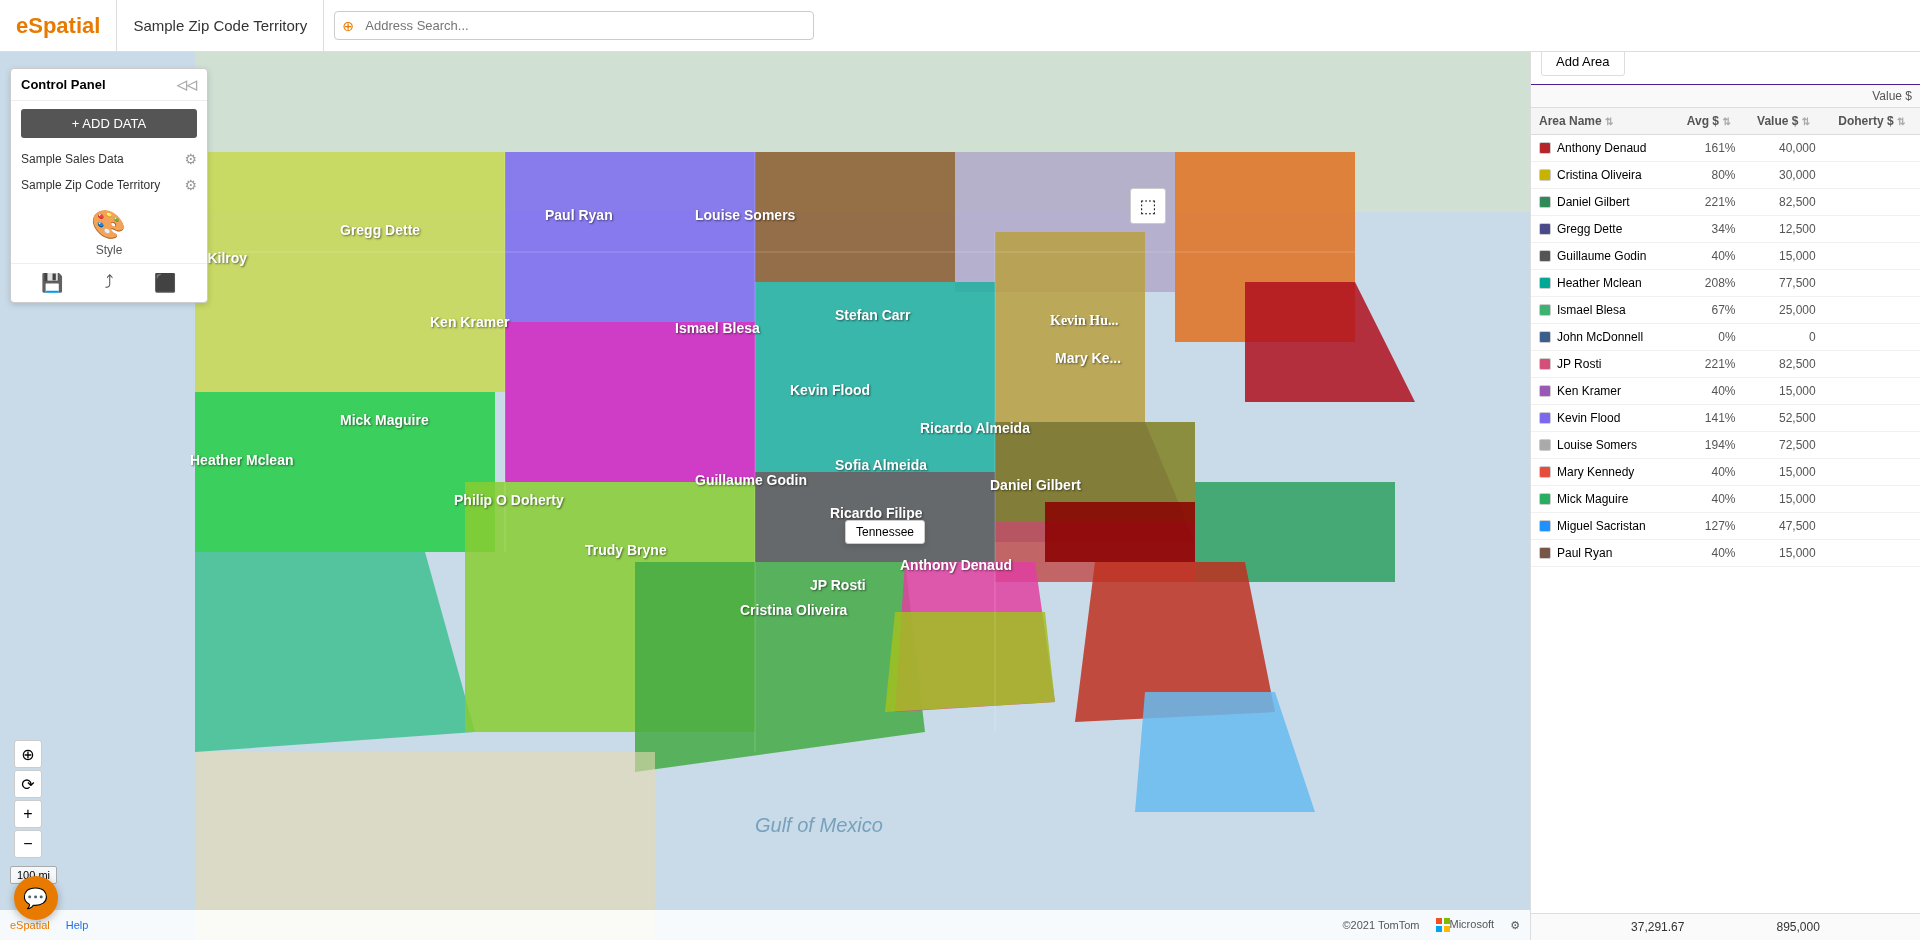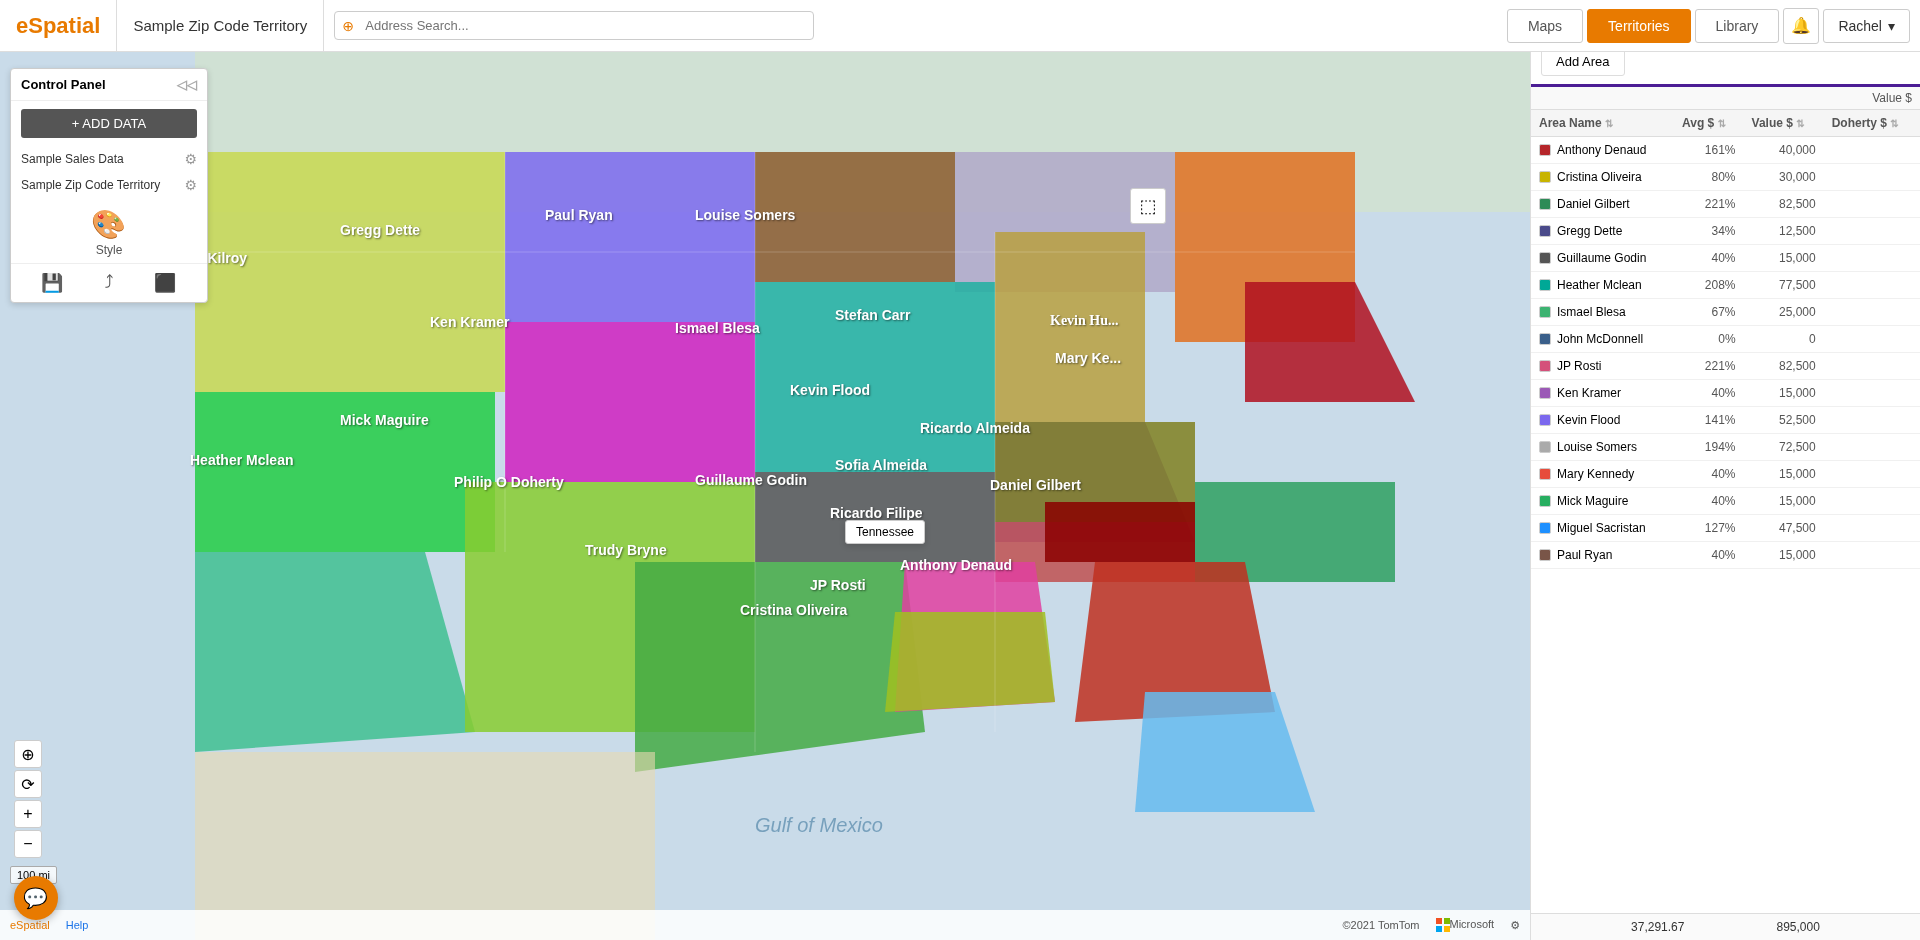--- a/index.html
+++ b/index.html
@@ -162,21 +162,21 @@
     #value-header-row td {
       padding: 4px 8px; text-align: right; font-size: 12px;
       color: #555; background: #f9f9f9; border-bottom: 1px solid #ddd;
     }
     #areas-table thead th {
       padding: 6px 8px; text-align: left; font-size: 12px;
       color: #555; background: #f5f5f5;
       border-bottom: 1px solid #ddd; cursor: pointer;
       position: sticky; top: 0;
     }
-    #areas-table thead th.right { text-align: left; }
+    #areas-table thead th.right { text-align: center; }
     #areas-table tbody tr { border-bottom: 1px solid #f0f0f0; }
     #areas-table tbody td { padding: 6px 8px; }
     #areas-table tbody td.right { text-align: right; color: #555; }
     .area-color-dot {
       width: 12px; height: 12px; border-radius: 2px; display: inline-block;
       vertical-align: middle; margin-right: 6px; flex-shrink: 0;
     }
     .area-name-cell { display: flex; align-items: center; }
     #sidebar-footer {
       border-top: 1px solid #ddd; padding: 6px 8px;
@@ -231,32 +231,20 @@
 
 <div id="header">
   <div id="logo">
     <span>e</span>
       <span>Spatial</span>
   </div>
   <div id="map-title">Sample Zip Code Territory</div>
   <div id="search-bar">
     <div class="search-icon-wrap">
       <input type="text" placeholder="Address Search..." style="">
-    </div>
-  </div>
-  <div id="header-nav">
-    <button class="nav-btn">Maps</button>
-    <button class="nav-btn active">Territories</button>
-    <button class="nav-btn">Library</button>
-    <div class="nav-bell">
-      <span>🔔</span>
-    </div>
-    <div class="nav-user">
-      <span>Rachel</span>
-      <span>▾</span>
     </div>
   </div>
 </div>
 
 <div id="map-area">
   <svg id="map-svg" viewBox="0 0 1530 888" xmlns="http://www.w3.org/2000/svg">
 
     <rect x="0" y="0" width="1530" height="888" fill="#c9dbe9"></rect>
 
     <rect x="0" y="0" width="1530" height="160" fill="#d8e8c0" opacity="0.5"></rect>
@@ -325,21 +313,21 @@
   <div class="map-label" style="left:545px; top:155px;">Paul Ryan</div>
   <div class="map-label" style="left:695px; top:155px;">Louise Somers</div>
   <div class="map-label" style="left:1050px; top:261px;font-family:Liberation Serif, serif;">Kevin Hu...</div>
   <div class="map-label" style="left:430px; top:262px;">Ken Kramer</div>
   <div class="map-label" style="left:675px; top:268px;">Ismael Blesa</div>
   <div class="map-label" style="left:835px; top:255px;">Stefan Carr</div>
   <div class="map-label" style="left:1055px; top:298px;">Mary Ke...</div>
   <div class="map-label" style="left:340px; top:360px;">Mick Maguire</div>
   <div class="map-label" style="left:190px; top:400px;">Heather Mclean</div>
   <div class="map-label" style="left:790px; top:330px;">Kevin Flood</div>
-  <div class="map-label" style="left:454px; top:422px;">Philip O Doherty</div>
+  <div class="map-label" style="left:454px; top:440px;">Philip O Doherty</div>
   <div class="map-label" style="left:695px; top:420px;">Guillaume Godin</div>
   <div class="map-label" style="left:920px; top:368px;">Ricardo Almeida</div>
   <div class="map-label" style="left:835px; top:405px;">Sofia Almeida</div>
   <div class="map-label" style="left:990px; top:425px;">Daniel Gilbert</div>
   <div class="map-label" style="left:830px; top:453px;">Ricardo Filipe</div>
   <div class="map-label" style="left:585px; top:490px;">Trudy Bryne</div>
   <div class="map-label" style="left:810px; top:525px;">JP Rosti</div>
   <div class="map-label" style="left:740px; top:550px;">Cristina Oliveira</div>
   <div class="map-label" style="left:900px; top:505px;">Anthony Denaud</div>
 
@@ -424,21 +412,21 @@
       <span>Areas</span>
       <span id="viewing-count">|</span>
       <span id="viewing-count">Viewing 24 Areas</span>
     </div>
     <div id="sidebar-header-right">
       <span class="sidebar-top-icon">▲</span>
       <span class="sidebar-top-icon">▼</span>
       <span class="sidebar-top-icon">☰</span>
     </div>
   </div>
-  <div style="display:flex; align-items:flex-end; padding:8px 10px; border-bottom:3px solid #4c1d95; gap:8px;">
+  <div style="display:flex; align-items:flex-end; padding:8px 10px; border-bottom:1px solid #4c1d95; gap:8px;">
     <button id="add-area-btn">Add Area</button>
   </div>
 
   <div id="areas-table-wrap">
     <table id="areas-table">
       <thead>
         <tr id="value-header-row">
           <td colspan="2"></td>
           <td colspan="2" style="text-align:right; padding:4px 8px; font-size:12px; color:#555; background:#f9f9f9;">Value $</td>
         </tr>

